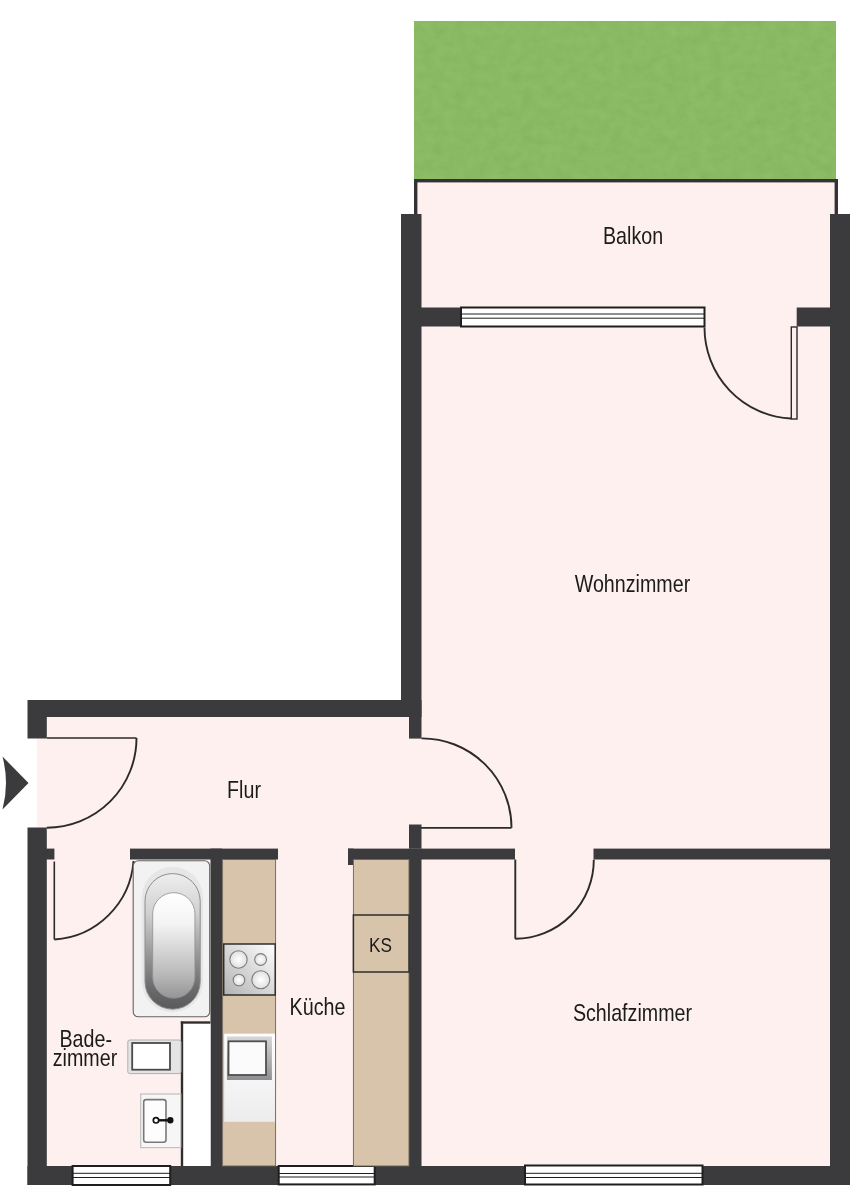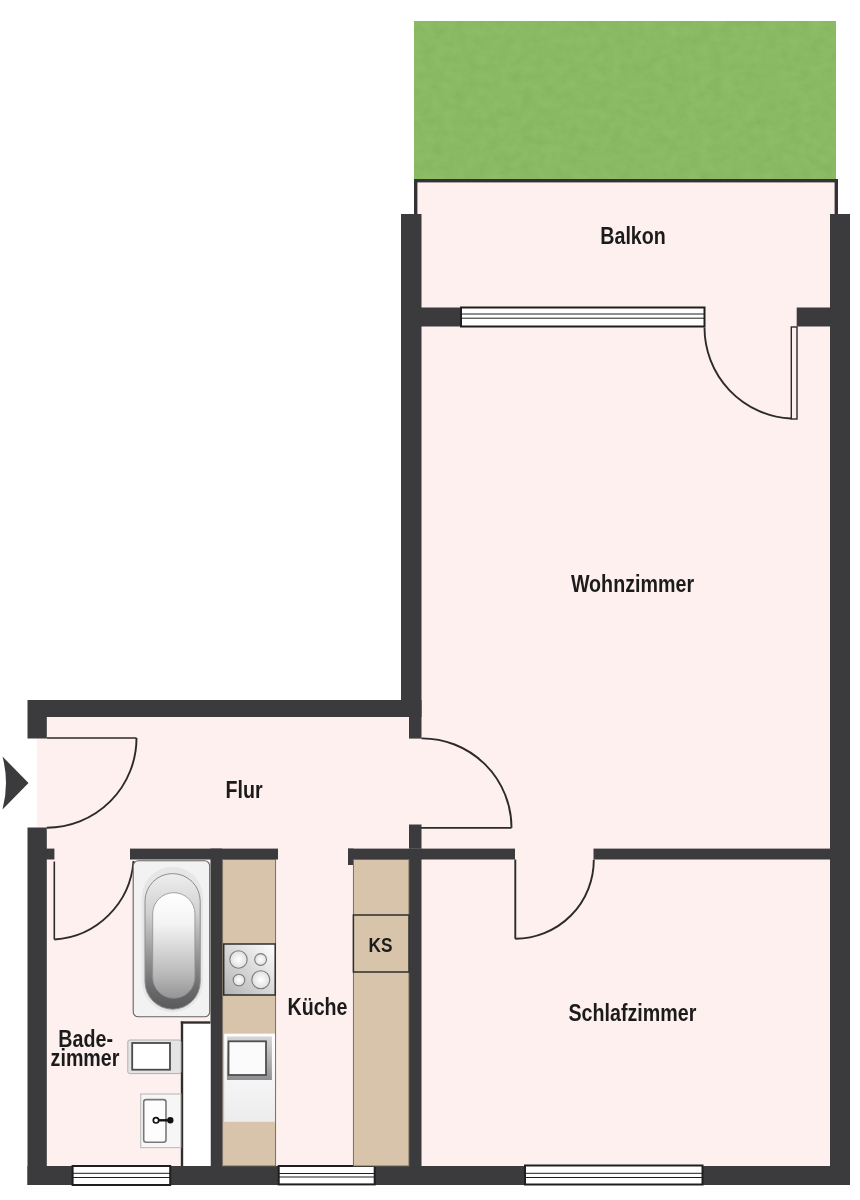--- a/index.html
+++ b/index.html
@@ -1,16 +1,16 @@
 <!DOCTYPE html>
 <html><head>
 <meta charset="utf-8">
 <style>
   html,body{margin:0;padding:0;background:#ffffff;}
-  #plan{position:absolute;left:0;top:0;width:860px;height:1200px;font-weight:bold;}
+  #plan{position:absolute;left:0;top:0;width:860px;height:1200px;}
   text{font-family:"Liberation Sans",sans-serif;fill:#1b1b1b;}
 </style>
 </head>
 <body>
 <div id="plan">
 <svg width="860" height="1200" viewBox="0 0 860 1200">
 <defs>
   <filter id="grass" x="0" y="0" width="100%" height="100%" color-interpolation-filters="sRGB">
     <feTurbulence type="fractalNoise" baseFrequency="0.09 0.11" numOctaves="3" seed="11" result="n"></feTurbulence>
     <feColorMatrix in="n" type="matrix" values="0 0 0 0 0.47  0 0 0 0 0.67  0 0 0 0 0.33  0 0 0 0.55 -0.05"></feColorMatrix>

